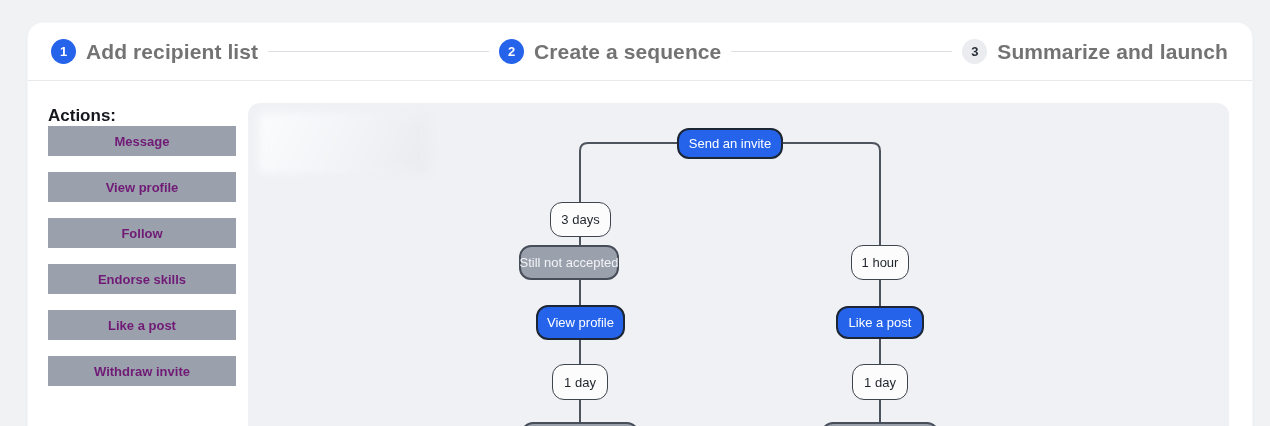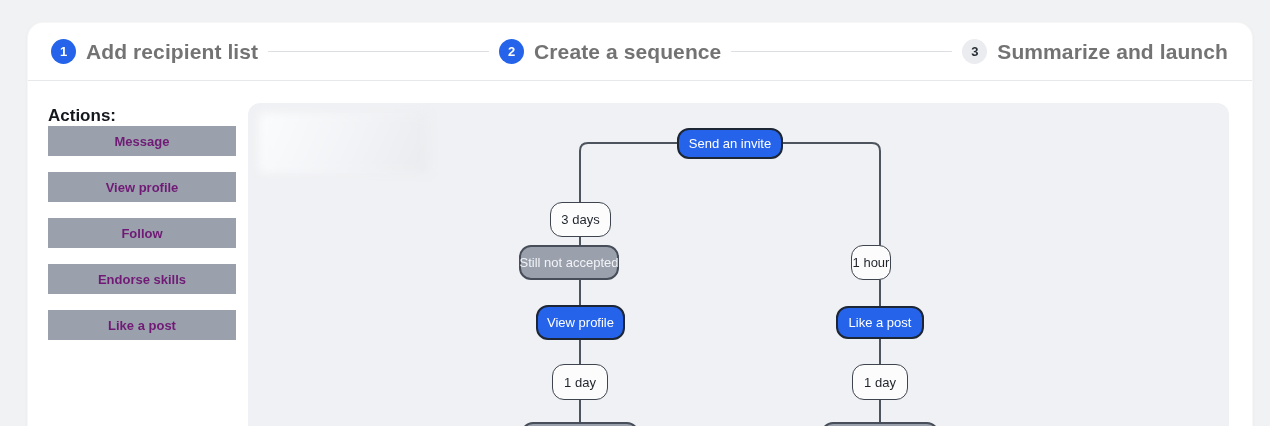--- a/index.html
+++ b/index.html
@@ -110,39 +110,40 @@
 
   <div class="body-row">
 
     <div class="sidebar">
       <div class="sidebar-heading">Actions:</div>
       <button class="action-btn">Message</button>
       <button class="action-btn">View profile</button>
       <button class="action-btn">Follow</button>
       <button class="action-btn">Endorse skills</button>
       <button class="action-btn">Like a post</button>
+      <button class="action-btn">Withdraw invite</button>
     </div>
 
     <div class="canvas">
 
       <div class="blur-blob"></div>
 
       <svg class="edges" width="983" height="420" viewBox="0 0 983 420">
         <path d="M 429 40 H 340 Q 332 40 332 48 V 330" fill="none" stroke="#4d545e" stroke-width="2"></path>
         <path d="M 535 40 H 624 Q 632 40 632 48 V 330" fill="none" stroke="#4d545e" stroke-width="2"></path>
       </svg>
 
       <div class="node node-action" style="left:429px; top:25px; width:106px; height:31px;">Send an invite</div>
 
       <div class="node node-delay" style="left:302px; top:82px; width:61px; height:35px;margin-top:17px;">3 days</div>
       <div class="node node-condition" style="left:271px; top:142px; width:100px; height:35px;">Still not accepted</div>
       <div class="node node-action" style="left:288px; top:202px; width:89px; height:35px;">View profile</div>
       <div class="node node-delay" style="left:304px; top:261px; width:56px; height:36px;">1 day</div>
       <div class="node node-condition" style="left:273px; top:319px; width:118px; height:35px;"></div>
 
-      <div class="node node-delay" style="left:603px; top:142px; width:40px; height:35px;">1 hour</div>
+      <div class="node node-delay" style="left:603px; top:142px; width:58px; height:35px;">1 hour</div>
       <div class="node node-action" style="left:588px; top:203px; width:88px; height:33px;">Like a post</div>
       <div class="node node-delay" style="left:604px; top:261px; width:56px; height:36px;">1 day</div>
       <div class="node node-condition" style="left:573px; top:319px; width:118px; height:35px;"></div>
 
     </div>
   </div>
 </div>
 
 </body></html>

